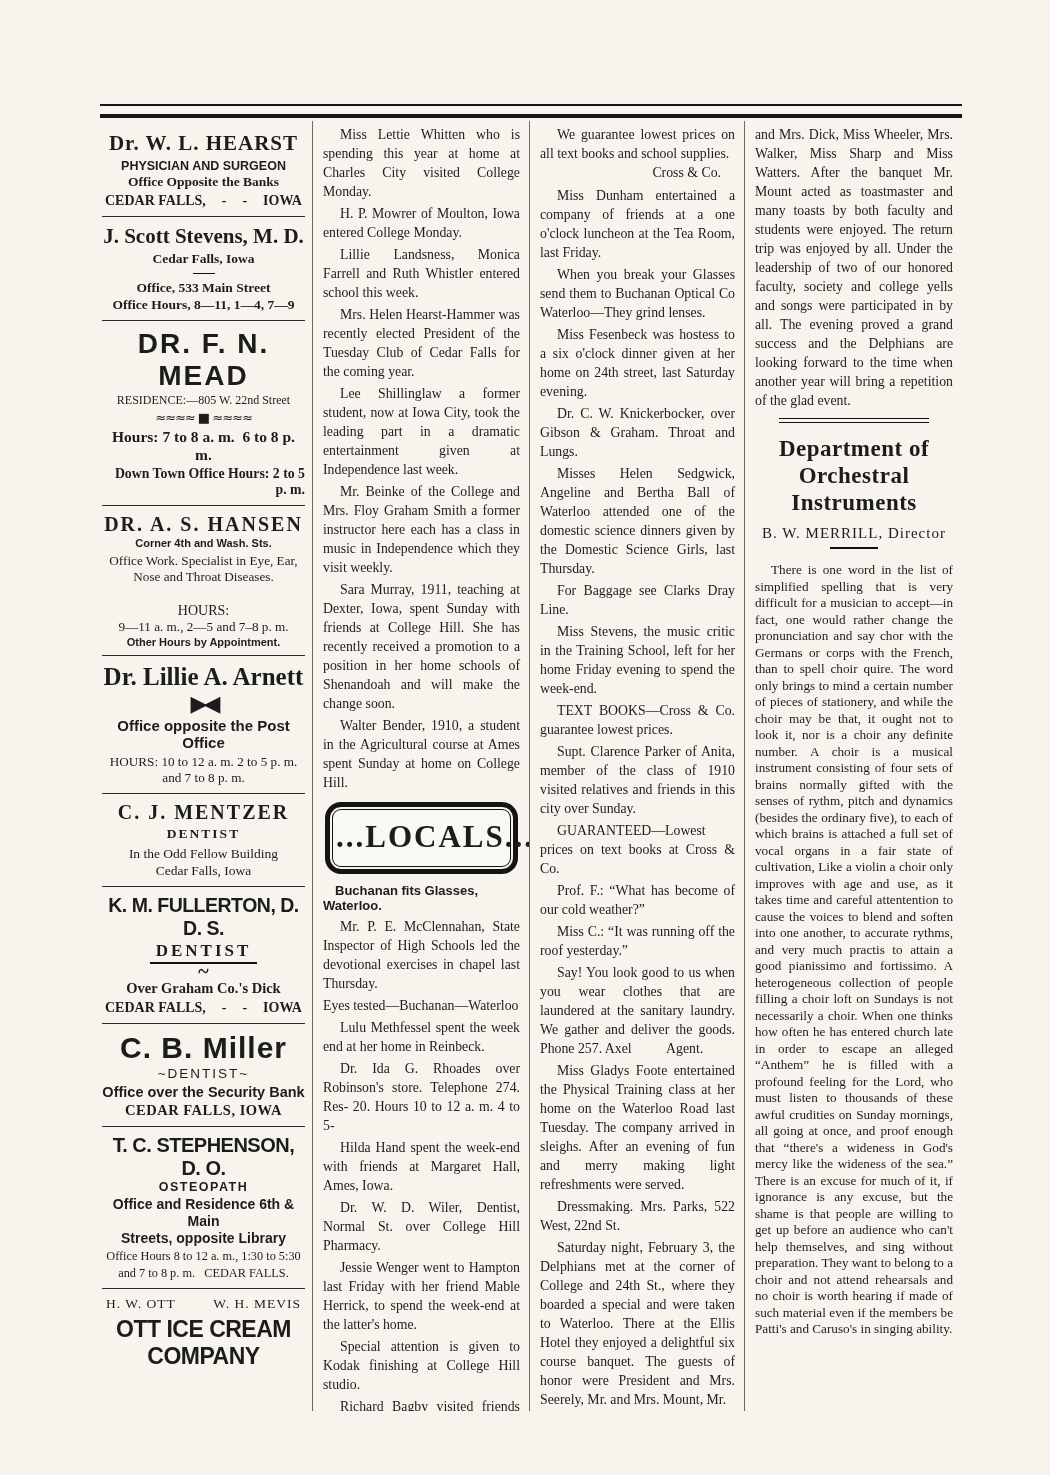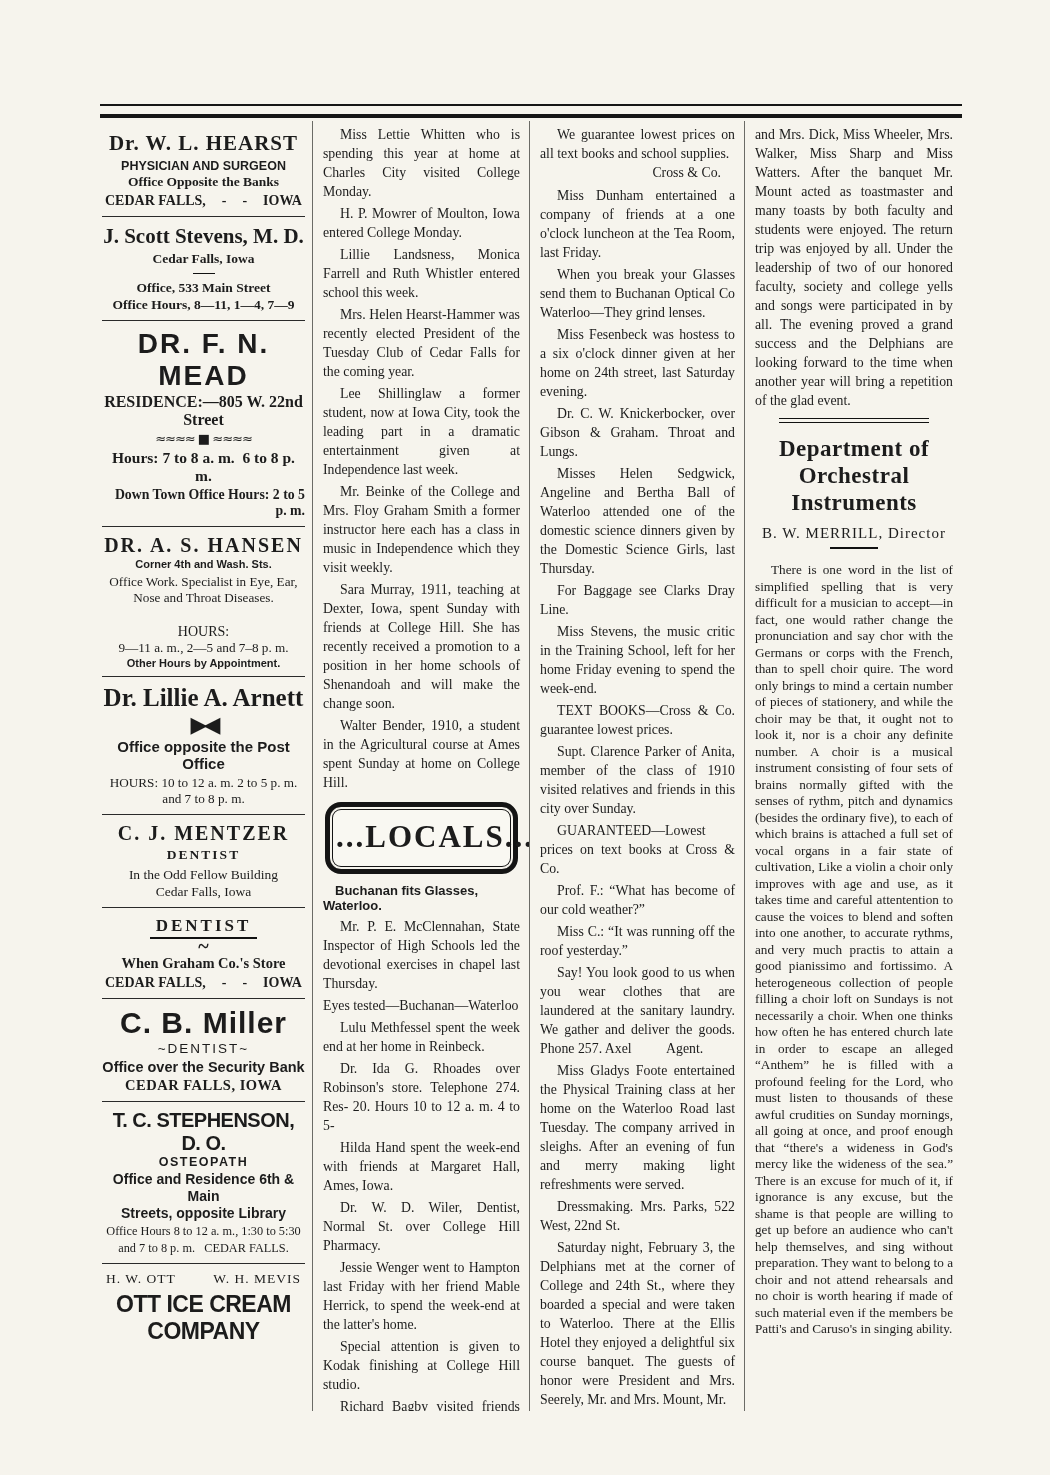--- a/index.html
+++ b/index.html
@@ -38,21 +38,21 @@
   
   .ad { text-align:center; }
   .ad-rule { border-top:1px solid #2a2a2a; margin:7px 0 7px 0; }
   .t-hearst { font-weight:bold; font-size:21px; letter-spacing:1px; margin:2px 0 3px; }
   .sub-sans { font-family:"Liberation Sans", sans-serif; font-weight:bold; font-size:12.5px; margin:1px 0; }
   .ad-line { font-size:13.5px; font-weight:bold; margin:1px 0; }
   .city-row { display:flex; justify-content:space-between; font-weight:bold; font-size:14px; padding:0 3px; margin-top:3px; }
   .t-stevens { font-weight:bold; font-size:21px; margin:3px 0 2px; }
   .small-dash { width:22px; border-top:1.5px solid #111; margin:6px auto 6px auto; }
   .t-mead { font-family:"Liberation Sans", sans-serif; font-weight:bold; font-size:28px; letter-spacing:2px; margin:2px 0 1px; }
-  .mead-res { font-weight:bold; font-size:16px; }
+  .mead-res { font-weight:normal; font-size:12px; }
   .ornament { font-family:"DejaVu Sans", sans-serif; font-size:13px; letter-spacing:-1px; margin:2px 0; }
   .mead-hours { font-weight:bold; font-size:15.5px; margin:3px 0 2px; }
   .mead-down { font-weight:bold; font-size:13.8px;text-align:right; }
   .t-hansen { font-weight:bold; font-size:20px; letter-spacing:2px; margin:2px 0 1px; }
   .tiny-sans { font-family:"Liberation Sans", sans-serif; font-weight:bold; font-size:11px; margin:0 0 4px; }
   .hansen-body { font-size:13.2px; line-height:16px; }
   .hours-label { font-size:14px; margin-top:18px; }
   .t-arnett { font-family:Liberation Serif, serif; font-weight:bold; font-size:25px; margin:4px 0 0; }
   .bowtie { font-family:"DejaVu Sans", sans-serif; font-size:22px; letter-spacing:-4px; line-height:22px; margin:2px 0; }
   .arnett-sub { font-family:"Liberation Sans", sans-serif; font-weight:bold; font-size:15px; margin:2px 0 3px; }
@@ -138,23 +138,24 @@
 
         <section class="ad">
           <div class="t-mentzer">C. J. MENTZER</div>
           <div class="mentzer-sub">DENTIST</div>
           <div class="mentzer-line">In the Odd Fellow Building</div>
           <div class="mentzer-line">Cedar Falls, Iowa</div>
         </section>
         <div class="ad-rule"></div>
 
         <section class="ad">
+          <div class="t-fullerton">K. M. FULLERTON, D. D. S.</div>
           <div><span class="full-dent">DENTIST</span></div>
           <div class="squiggle">~</div>
-          <div class="full-line">When Graham Co.'s Store</div>
+          <div class="full-line">Over Graham Co.'s Dick</div>
           <div class="city-row">
             <span>CEDAR FALLS,</span>
             <span>-</span>
             <span>-</span>
             <span>IOWA</span>
           </div>
         </section>
         <div class="ad-rule"></div>
 
         <section class="ad">

